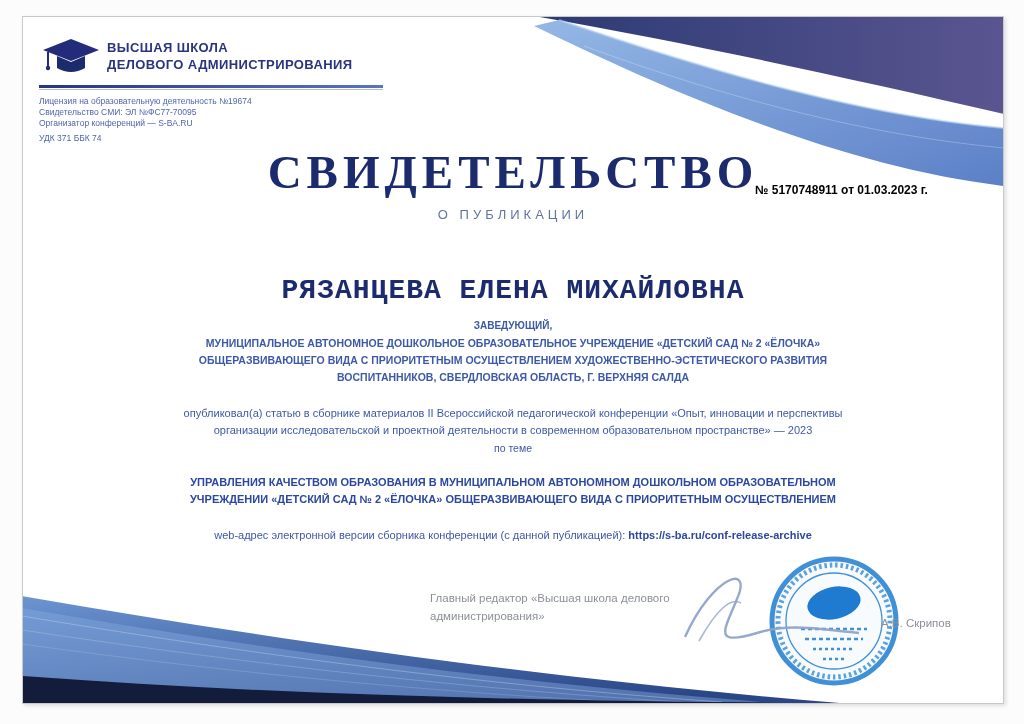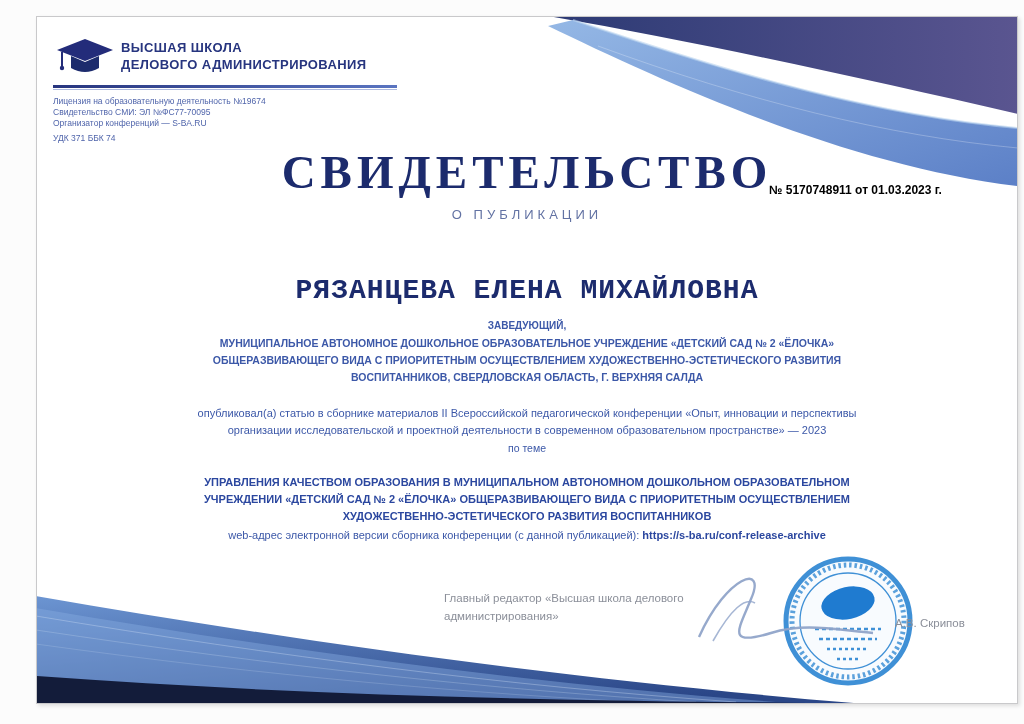--- a/index.html
+++ b/index.html
@@ -5,21 +5,20 @@
   html,body{margin:0;padding:0;}
   body{
     width:1024px;height:724px;position:relative;overflow:hidden;
     background:#fcfcfc;
     font-family:"Liberation Sans", sans-serif;
   }
   .card{
     position:absolute;left:22px;top:16px;width:980px;height:686px;
     background:#ffffff;border:1px solid #c9c9cb;overflow:hidden;
     box-shadow:2px 2px 4px rgba(0,0,0,.12);
-    margin-left:14px;
   }
   .abs{position:absolute;}
   .ctr{left:0;right:0;text-align:center;}
 
   
   .org-name{
     left:84px;top:22px;color:#27357f;font-weight:bold;
     font-size:13px;line-height:17px;letter-spacing:.4px;
   }
   .logo-rule{left:16px;top:68px;width:344px;height:3px;
@@ -125,21 +124,20 @@
     <div>ВОСПИТАННИКОВ, СВЕРДЛОВСКАЯ ОБЛАСТЬ, Г. ВЕРХНЯЯ САЛДА</div>
   </div>
   <div class="abs ctr published">
     <div>опубликовал(а) статью в сборнике материалов II Всероссийской педагогической конференции «Опыт, инновации и перспективы</div>
     <div>организации исследовательской и проектной деятельности в современном образовательном пространстве» — 2023</div>
   </div>
   <div class="abs ctr theme-label">по теме</div>
   <div class="abs ctr theme">
     <div>УПРАВЛЕНИЯ КАЧЕСТВОМ ОБРАЗОВАНИЯ В МУНИЦИПАЛЬНОМ АВТОНОМНОМ ДОШКОЛЬНОМ ОБРАЗОВАТЕЛЬНОМ</div>
     <div>УЧРЕЖДЕНИИ «ДЕТСКИЙ САД № 2 «ЁЛОЧКА» ОБЩЕРАЗВИВАЮЩЕГО ВИДА С ПРИОРИТЕТНЫМ ОСУЩЕСТВЛЕНИЕМ</div>
-    <div>ХУДОЖЕСТВЕННО-ЭСТЕТИЧЕСКОГО РАЗВИТИЯ ВОСПИТАННИКОВ</div>
   </div>
   <div class="abs ctr webline">
     <span>web-адрес электронной версии сборника конференции (с данной публикацией):</span>
     <b>https://s-ba.ru/conf-release-archive</b>
   </div>
 
   <div class="abs editor">
     <div>Главный редактор «Высшая школа делового</div>
     <div>администрирования»</div>
   </div>

